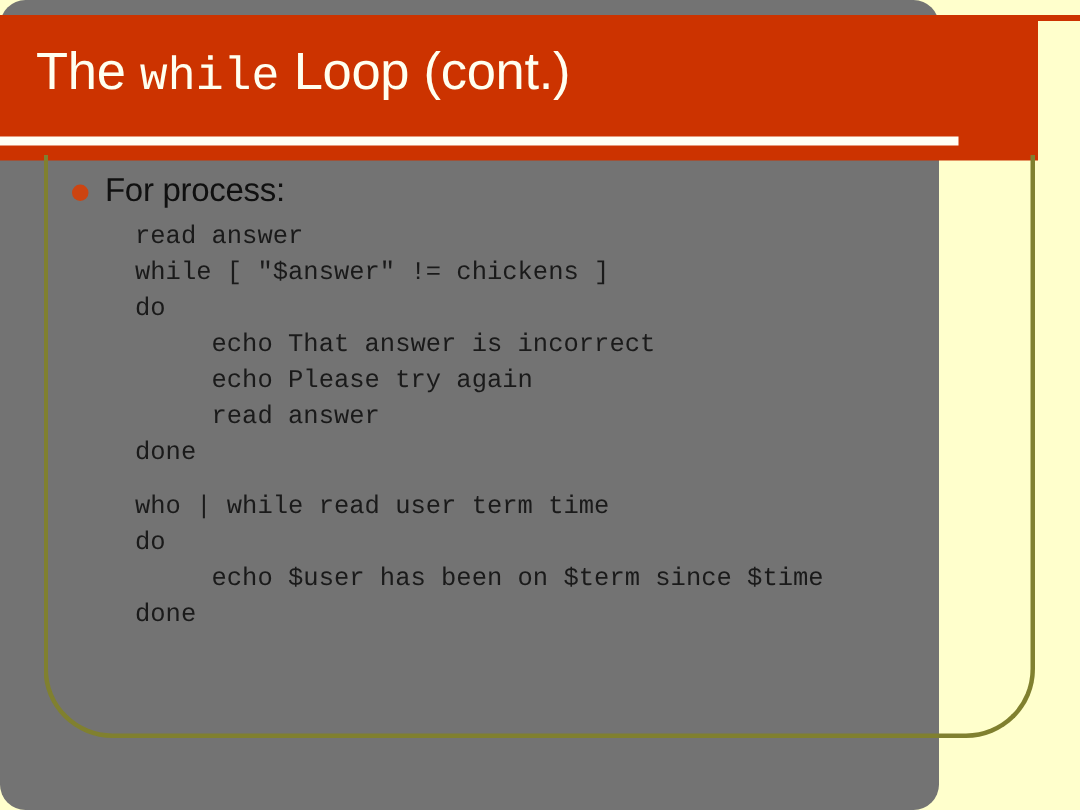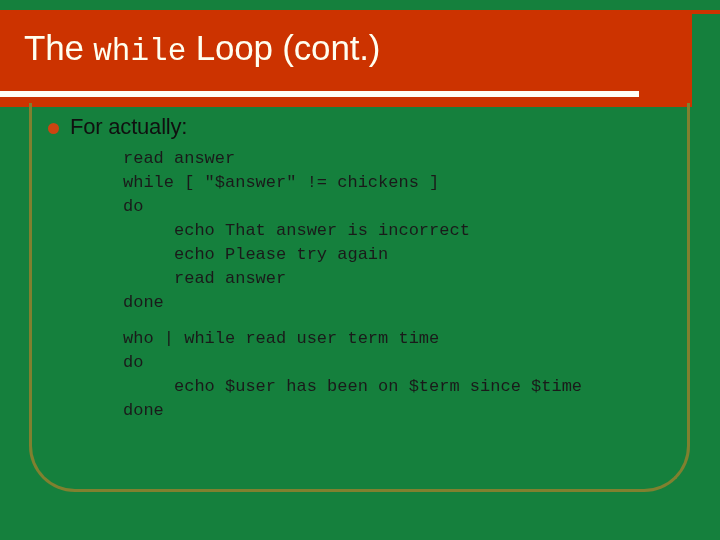--- a/index.html
+++ b/index.html
@@ -12,23 +12,24 @@
     background: #FFFFCC;
     font-family: "Liberation Sans", sans-serif;
     overflow: hidden;
     position: relative;
   }
 
   
   #slide {
     position: absolute;
     left: 0; top: 0;
-    width: 720px;
+    width: 626px;
     height: 540px;
-    background: #15803d;
+    background: #737373;
+    border-radius: 17px;
   }
 
   
   #title-banner {
     position: absolute;
     left: 0;
     top: 10px;
     width: 692px;
     height: 97px;
     background: #CC3300;
@@ -111,21 +112,21 @@
     color: #101010;
     letter-spacing: -0.2px;
   }
 
   .code-block {
     font-family: "Liberation Mono", monospace;
     font-size: 17px;
     line-height: 24px;
     color: #1A1A1A;
     white-space: pre;
-    margin-left: 75px;
+    margin-left: 42px;
   }
 
   #bullet-1-wrap { margin-top: 0px; }
   #code-1 { margin-top: 6px; }
   #bullet-2-wrap { margin-top: 19px; }
   #code-2 { margin-top: 12px; }
 </style>
 </head>
 <body>
 
@@ -139,21 +140,21 @@
   <div id="title-underline"></div>
 
   <div id="content-box"></div>
 
   <div id="content">
 
     <div id="bullet-1-wrap" class="bullet-row">
       <div class="bullet-marker">
         <span class="bullet-dot"></span>
       </div>
-      <div class="bullet-text">For actually:</div>
+      <div class="bullet-text">For process:</div>
     </div>
 
     <div id="code-1" class="code-block">read answer
 while [ "$answer" != chickens ]
 do
      echo That answer is incorrect
      echo Please try again
      read answer
 done</div>
 

